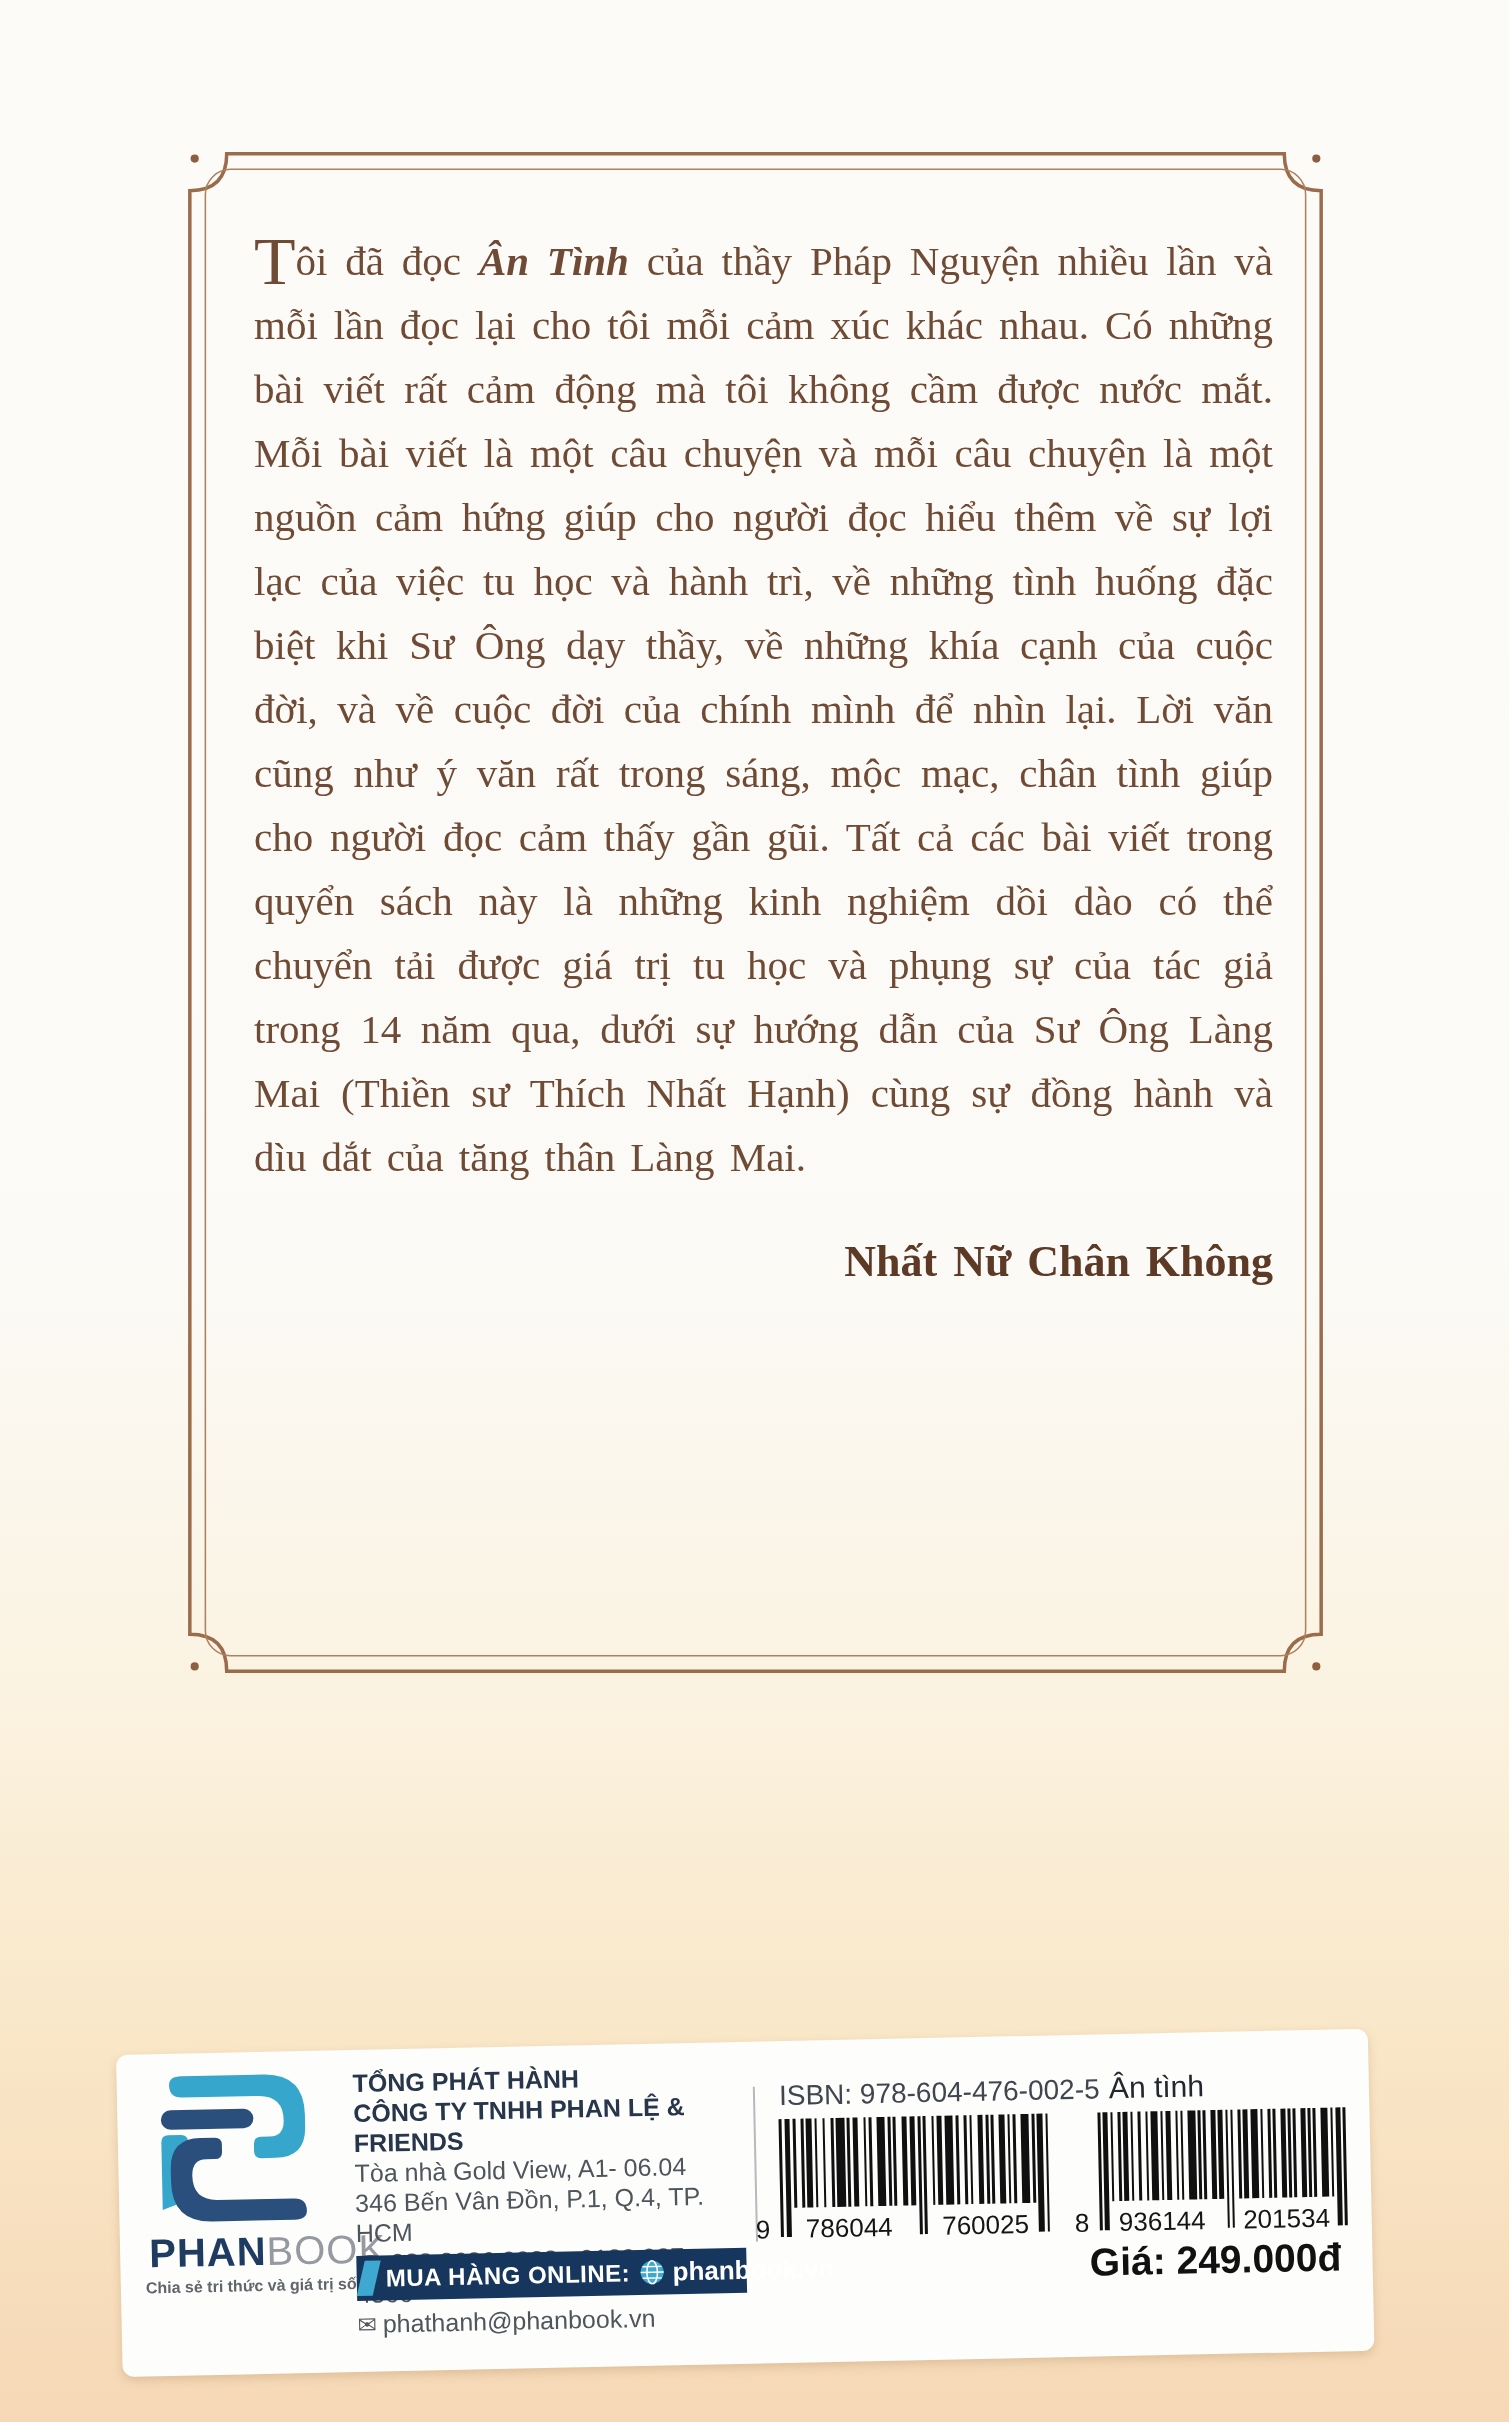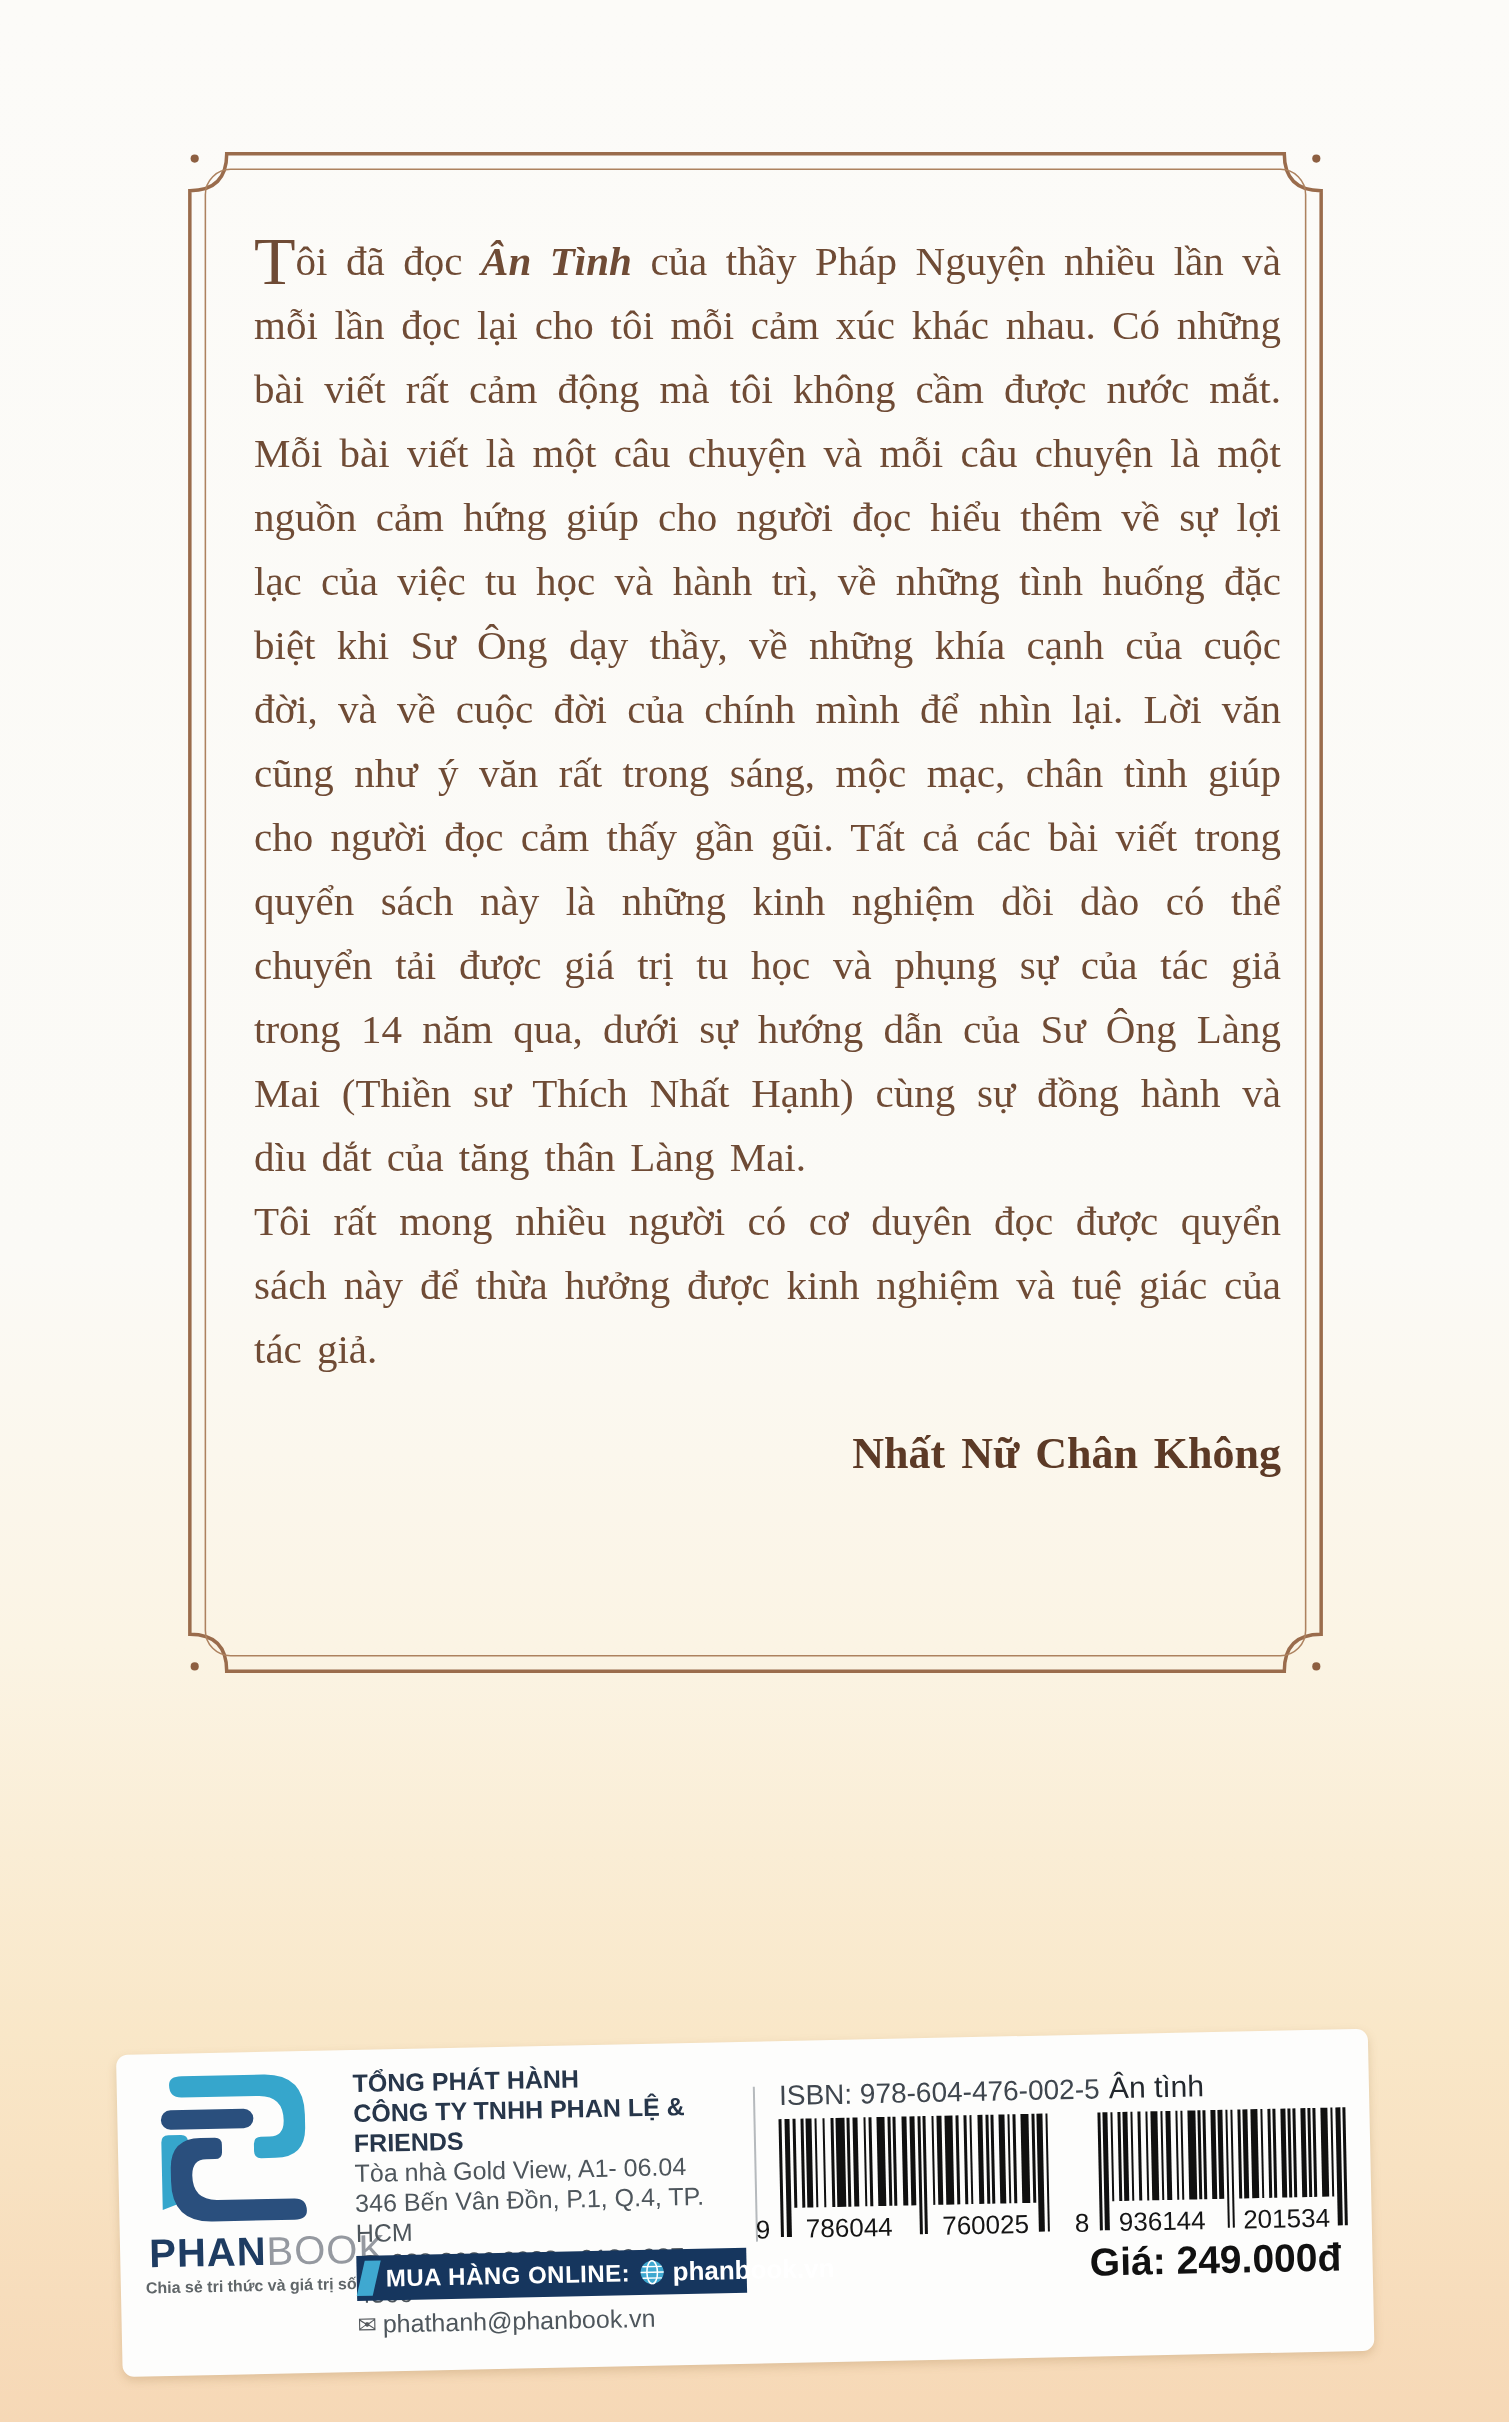--- a/index.html
+++ b/index.html
@@ -6,21 +6,21 @@
   body{
     width:1510px;height:2422px;position:relative;overflow:hidden;
     font-family:"Liberation Serif","DejaVu Serif",serif;
     background:linear-gradient(180deg,
       #fcfbf8 0%, #fbfaf6 52%, #fbf4e4 68%, #f9e7c8 84%, #f6d8b6 100%);
   }
   
   .quote-frame{position:absolute;left:182px;top:146px;width:1147px;height:1533px;}
   .frame-svg{position:absolute;left:0;top:0;width:100%;height:100%;}
   .quote-body{
-    position:absolute;left:72px;right:48px;top:83px;
+    position:absolute;left:72px;right:56px;top:83px;
     color:#6f4b35;font-size:41px;line-height:64px;
     text-align:justify;word-spacing:4.9px;
   }
   .quote-body p{margin:0;}
   .initial{font-size:68px;line-height:0;vertical-align:-8.7px;}
   .book-title-em{font-style:italic;font-weight:bold;}
   .signature{
     margin-top:47px;text-align:right;font-weight:bold;
     font-size:44px;color:#5c3a26;line-height:1.2;
   }
@@ -73,21 +73,20 @@
     <path d="M46 8 H1136 Q1136 46 1174 46 V1534 Q1136 1534 1136 1572 H46 Q46 1534 8 1534 V46 Q46 46 46 8 Z" stroke="#9a6c4c" stroke-width="3.6"></path>
     <rect x="24" y="24" width="1134" height="1532" rx="26" stroke="#ad825f" stroke-width="1.6"></rect>
     <circle cx="13" cy="13" r="4.2" fill="#8d5f41"></circle>
     <circle cx="1169" cy="13" r="4.2" fill="#8d5f41"></circle>
     <circle cx="13" cy="1567" r="4.2" fill="#8d5f41"></circle>
     <circle cx="1169" cy="1567" r="4.2" fill="#8d5f41"></circle>
   </svg>
 
   <div class="quote-body">
     <p><span class="initial">T</span><span>ôi đã đọc </span><span class="book-title-em">Ân Tình</span><span> của thầy Pháp Nguyện nhiều lần và mỗi lần đọc lại cho tôi mỗi cảm xúc khác nhau. Có những bài viết rất cảm động mà tôi không cầm được nước mắt. Mỗi bài viết là một câu chuyện và mỗi câu chuyện là một nguồn cảm hứng giúp cho người đọc hiểu thêm về sự lợi lạc của việc tu học và hành trì, về những tình huống đặc biệt khi Sư Ông dạy thầy, về những khía cạnh của cuộc đời, và về cuộc đời của chính mình để nhìn lại. Lời văn cũng như ý văn rất trong sáng, mộc mạc, chân tình giúp cho người đọc cảm thấy gần gũi. Tất cả các bài viết trong quyển sách này là những kinh nghiệm dồi dào có thể chuyển tải được giá trị tu học và phụng sự của tác giả trong 14 năm qua, dưới sự hướng dẫn của Sư Ông Làng Mai (Thiền sư Thích Nhất Hạnh) cùng sự đồng hành và dìu dắt của tăng thân Làng Mai.</span></p>
-    <p>Tôi rất mong nhiều người có cơ duyên đọc được quyển sách này để thừa hưởng được kinh nghiệm và tuệ giác của tác giả.</p>
     <div class="signature">Nhất Nữ Chân Không</div>
   </div>
 </div>
 
 <div class="sticker">
 
   <svg class="logo-svg" viewBox="0 0 196 172" xmlns="http://www.w3.org/2000/svg">
     <path fill="#36a6cc" d="M22 14 Q22 4 36 4 H128 Q174 4 174 50 V64 Q174 98 140 98 H124 Q116 98 116 90 V82 Q116 74 124 74 H134 Q150 74 150 56 Q150 28 122 28 H36 Q22 28 22 14 Z"></path>
     <rect x="12" y="42" width="104" height="22" rx="11" fill="#2a4f7d"></rect>
     <path fill="#36a6cc" d="M12 78 Q12 70 20 70 H34 Q42 70 42 78 V128 Q42 142 28 148 L12 154 Z"></path>

